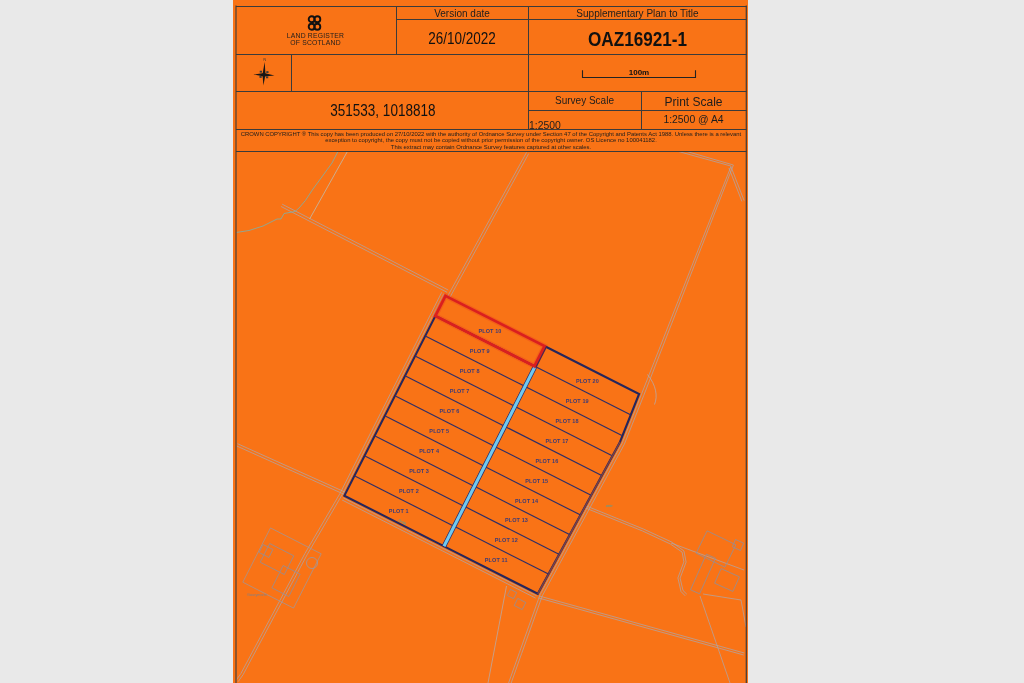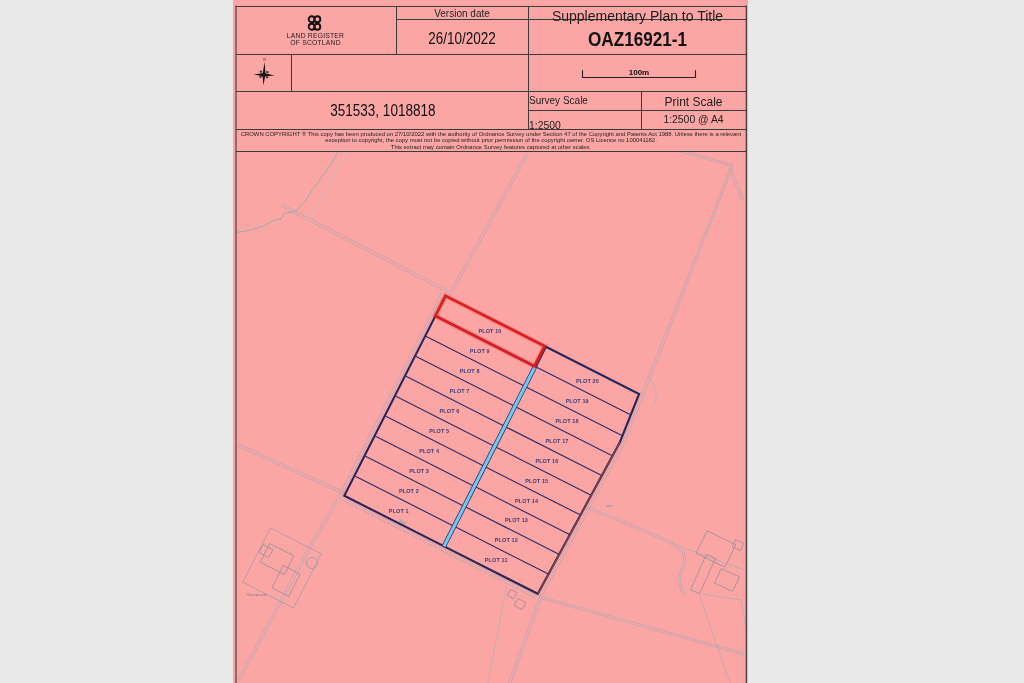--- a/index.html
+++ b/index.html
@@ -1,15 +1,15 @@
 <!DOCTYPE html>
 <html><head><meta charset="utf-8"><style>
 html,body{margin:0;padding:0;background:#e9e9e9;width:1024px;height:683px;overflow:hidden;
 font-family:"Liberation Sans",sans-serif;}
-#page{position:absolute;left:233px;top:0;width:515px;height:683px;background:#fca5a5;}
+#page{position:absolute;left:233px;top:0;width:515px;height:683px;background:#f97316;}
 #map{position:absolute;left:0;top:0;}
 div{white-space:nowrap;}
 </style></head>
 <body>
 
 <div id="page">
 
 <svg id="map" width="515" height="683" viewBox="0 0 515 683">
 <defs>
         <clipPath id="mapclip">
@@ -352,21 +352,21 @@
 <circle cx="4.7" cy="11.7" r="3.0" fill="none" stroke="#111" stroke-width="1.9"></circle>
       <circle cx="10.3" cy="11.7" r="3.0" fill="none" stroke="#111" stroke-width="1.9"></circle>
     </svg>
 
 <div style="position:absolute;left:2.5px;top:31.5px;width:160px;text-align:center;font-size:6.8px;letter-spacing:0.2px;color:#1d1d1d;line-height:7.8px">LAND REGISTER<br>OF SCOTLAND</div>
 
 <div style="position:absolute;left:163px;top:7.5px;width:132px;text-align:center;font-size:10px;color:#1d1d1d">Version date</div>
 
 <div style="position:absolute;left:163px;top:30px;width:132px;text-align:center;font-size:16px;color:#111;transform:scaleX(0.845);transform-origin:66px 0">26/10/2022</div>
 
-<div style="position:absolute;left:296px;top:7.5px;width:217px;text-align:center;font-size:14px;color:#1d1d1d">Supplementary Plan to Title</div>
+<div style="position:absolute;left:296px;top:7.5px;width:217px;text-align:center;font-size:10px;color:#1d1d1d">Supplementary Plan to Title</div>
 
 <div style="position:absolute;left:296px;top:27.5px;width:217px;text-align:center;font-size:20px;font-weight:bold;color:#111;transform:scaleX(0.857);transform-origin:108.5px 0">OAZ16921-1</div>
 
 <svg style="position:absolute;left:16px;top:56.5px" width="30" height="34" viewBox="0 0 30 34">
 <g transform="translate(15,17.5) rotate(3)">
 <polygon points="0,-12.5 1.5,0 0,11 -1.5,0" fill="#161616"></polygon>
 <polygon points="-10.5,0.5 0,-1.5 10.5,0.5 0,1.9" fill="#161616"></polygon>
 <rect x="-4.4" y="-3.6" width="2.2" height="1.9" fill="#3a3a3a"></rect>
         <rect x="2.2" y="-3.6" width="2.2" height="1.9" fill="#3a3a3a"></rect>
 <rect x="-4.4" y="1.7" width="2.2" height="1.9" fill="#3a3a3a"></rect>
@@ -376,21 +376,21 @@
     </svg>
 
 
 <svg style="position:absolute;left:348px;top:66px" width="116" height="14" viewBox="0 0 116 14">
 <path d="M1.5,4.3 L1.5,11.5 L114.5,11.5 L114.5,4.3" fill="none" stroke="#222" stroke-width="1.1"></path>
 <text x="58" y="9" font-size="8" font-weight="bold" fill="#111" text-anchor="middle" font-family="Liberation Sans">100m</text>
     </svg>
 
 <div style="position:absolute;left:2.5px;top:102.3px;width:293px;text-align:center;font-size:16px;color:#111;transform:scaleX(0.845);transform-origin:149px 0">351533, 1018818</div>
 
-<div style="position:absolute;left:296px;top:94.5px;width:111px;font-size:10px;color:#1d1d1d">Survey Scale</div>
+<div style="position:absolute;left:296px;top:94.5px;width:111px;text-align:center;font-size:10px;color:#1d1d1d">Survey Scale</div>
 
 <div style="position:absolute;left:408px;top:94.5px;width:105px;text-align:center;font-size:12px;color:#1d1d1d">Print Scale</div>
 
 <div style="position:absolute;left:296px;top:120px;width:111px;font-size:10.4px;color:#1d1d1d">1:2500</div>
 
 <div style="position:absolute;left:408px;top:114.3px;width:105px;text-align:center;font-size:10.4px;color:#1d1d1d">1:2500 @ A4</div>
 
 <div style="position:absolute;left:3px;top:130.5px;width:510px;text-align:center;font-size:5.9px;color:#1d1d1d;line-height:6.6px">CROWN COPYRIGHT ® This copy has been produced on 27/10/2022 with the authority of Ordnance Survey under Section 47 of the Copyright and Patents Act 1988. Unless there is a relevant<br>exception to copyright, the copy must not be copied without prior permission of the copyright owner. OS Licence no 100041182.<br>This extract may contain Ordnance Survey features captured at other scales.</div>
 </div>
 

